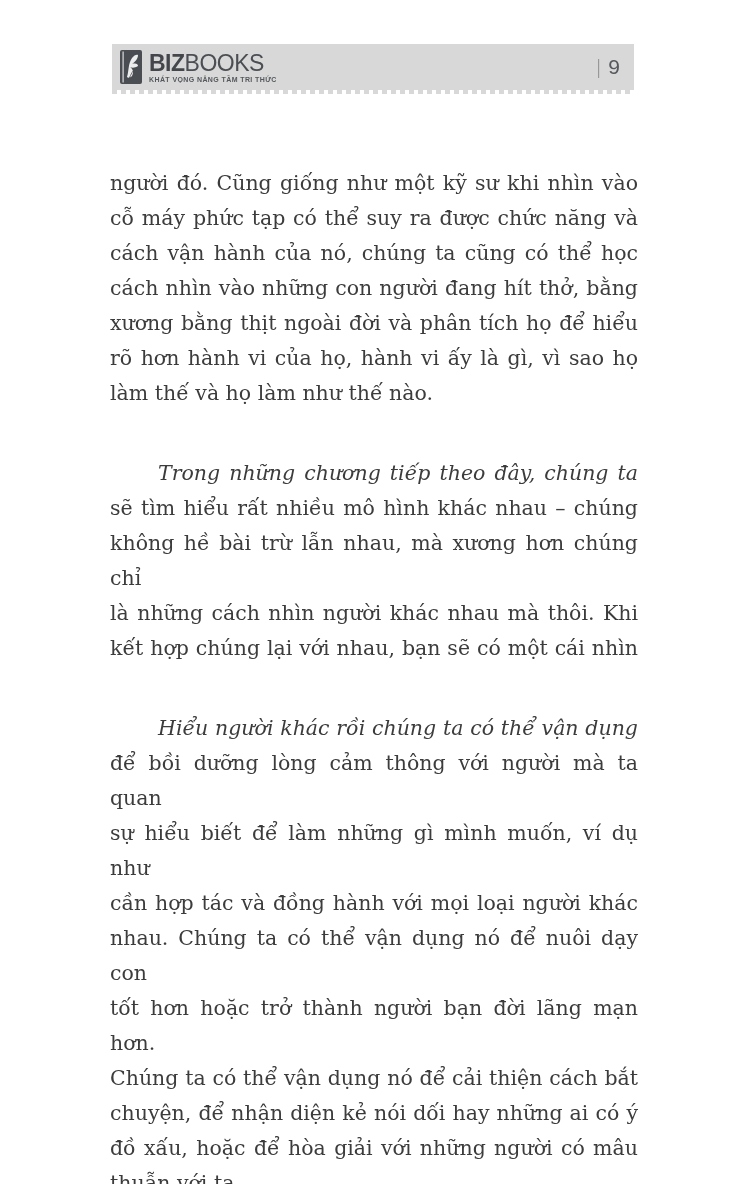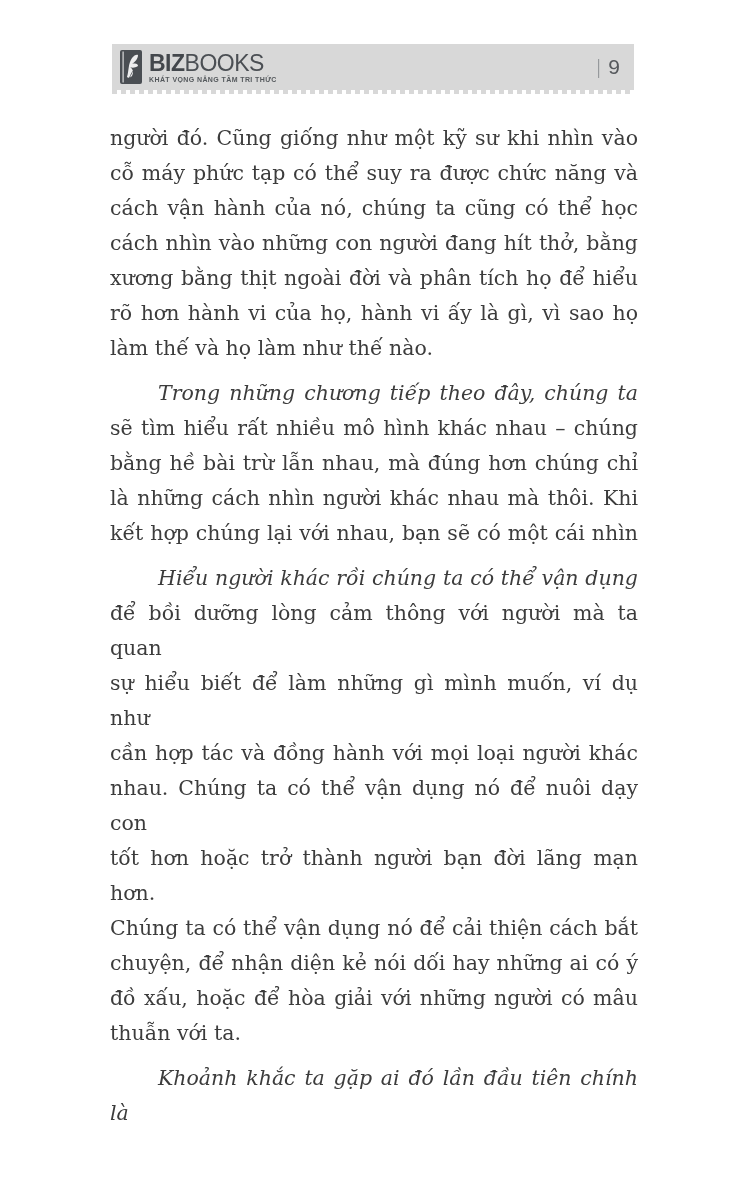--- a/index.html
+++ b/index.html
@@ -72,21 +72,21 @@
   
   .page-body {
     position: absolute;
     left: 110px;
     top: 121px;
     width: 528px;
     color: #3c3c3c;
     font-size: 20.5px;
     line-height: 35px;
   }
-  .para { margin-bottom: 10px; }
+  .para { margin-bottom: 10px; margin-top: 45px; }
   .line {
     display: block;
     text-align: justify;
     text-align-last: justify;
     white-space: normal;
   }
   .line.lastline { text-align-last: left; }
   .para.indent .line:first-child { text-indent: 48px; font-style: italic; }
 </style>
 </head>
@@ -119,21 +119,21 @@
       <span class="line">cỗ máy phức tạp có thể suy ra được chức năng và</span>
       <span class="line">cách vận hành của nó, chúng ta cũng có thể học</span>
       <span class="line">cách nhìn vào những con người đang hít thở, bằng</span>
       <span class="line">xương bằng thịt ngoài đời và phân tích họ để hiểu</span>
       <span class="line">rõ hơn hành vi của họ, hành vi ấy là gì, vì sao họ</span>
       <span class="line lastline">làm thế và họ làm như thế nào.</span>
     </p>
     <p class="para indent">
       <span class="line">Trong những chương tiếp theo đây, chúng ta</span>
       <span class="line">sẽ tìm hiểu rất nhiều mô hình khác nhau – chúng</span>
-      <span class="line">bằng hề bài trừ lẫn nhau, mà đúng hơn chúng chỉ</span>
+      <span class="line">không hề bài trừ lẫn nhau, mà xương hơn chúng chỉ</span>
       <span class="line">là những cách nhìn người khác nhau mà thôi. Khi</span>
       <span class="line">kết hợp chúng lại với nhau, bạn sẽ có một cái nhìn</span>
     </p>
     <p class="para indent">
       <span class="line">Hiểu người khác rồi chúng ta có thể vận dụng</span>
       <span class="line">để bồi dưỡng lòng cảm thông với người mà ta quan</span>
       <span class="line">sự hiểu biết để làm những gì mình muốn, ví dụ như</span>
       <span class="line">cần hợp tác và đồng hành với mọi loại người khác</span>
       <span class="line">nhau. Chúng ta có thể vận dụng nó để nuôi dạy con</span>
       <span class="line">tốt hơn hoặc trở thành người bạn đời lãng mạn hơn.</span>

